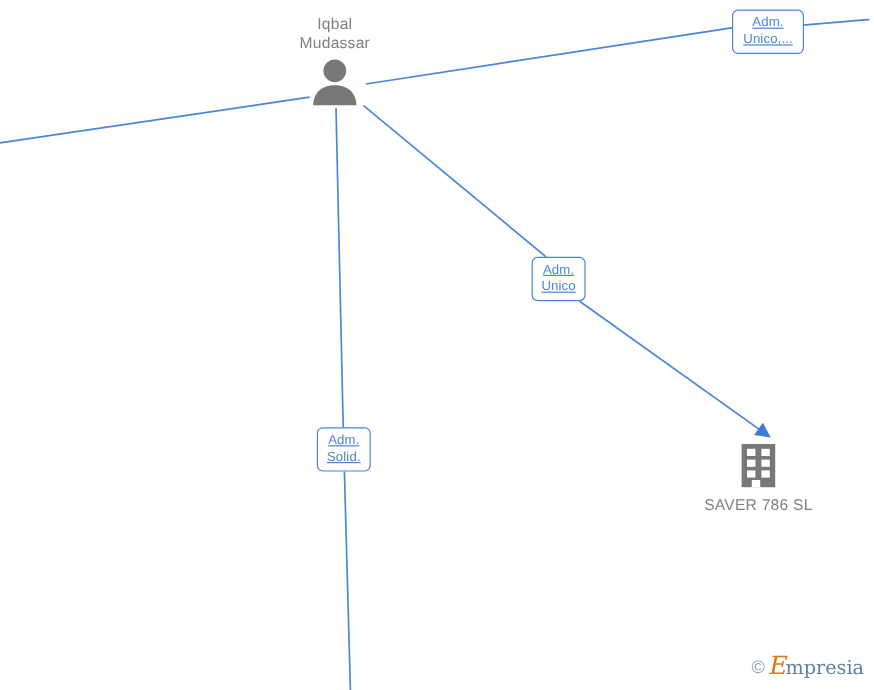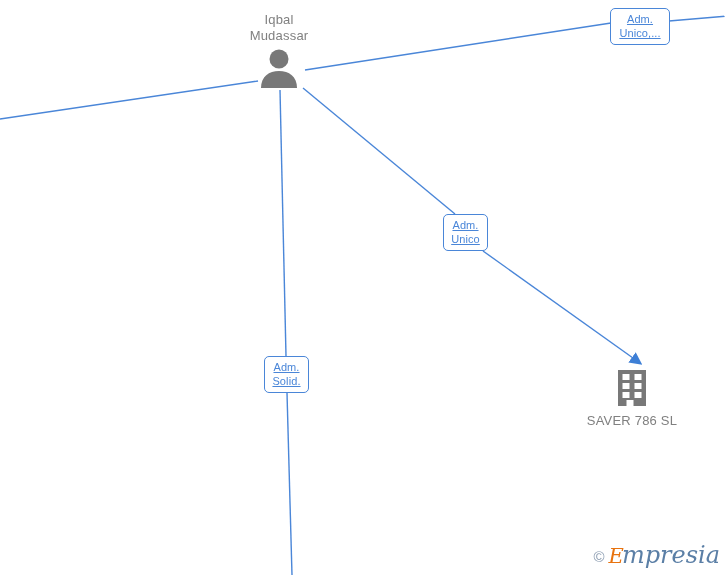--- a/index.html
+++ b/index.html
@@ -110,22 +110,21 @@
   .wm-e {
     color: #e8730f;
     font-family: "DejaVu Serif", serif;
     font-style: italic;
     font-size: 21px;
     line-height: 21px;
   }
   .wm-rest {
     color: #5b7fa6;
     font-family: "DejaVu Serif", serif;
-    font-style: italic;
-    font-size: 24px;
+    font-size: 16px;
     line-height: 19px;
     margin-left: -2px;
   }
 </style>
 </head>
 <body>
 
 <div id="graph-canvas">
 
   <svg id="edge-layer" viewBox="0 0 728 575" width="728" height="575">

